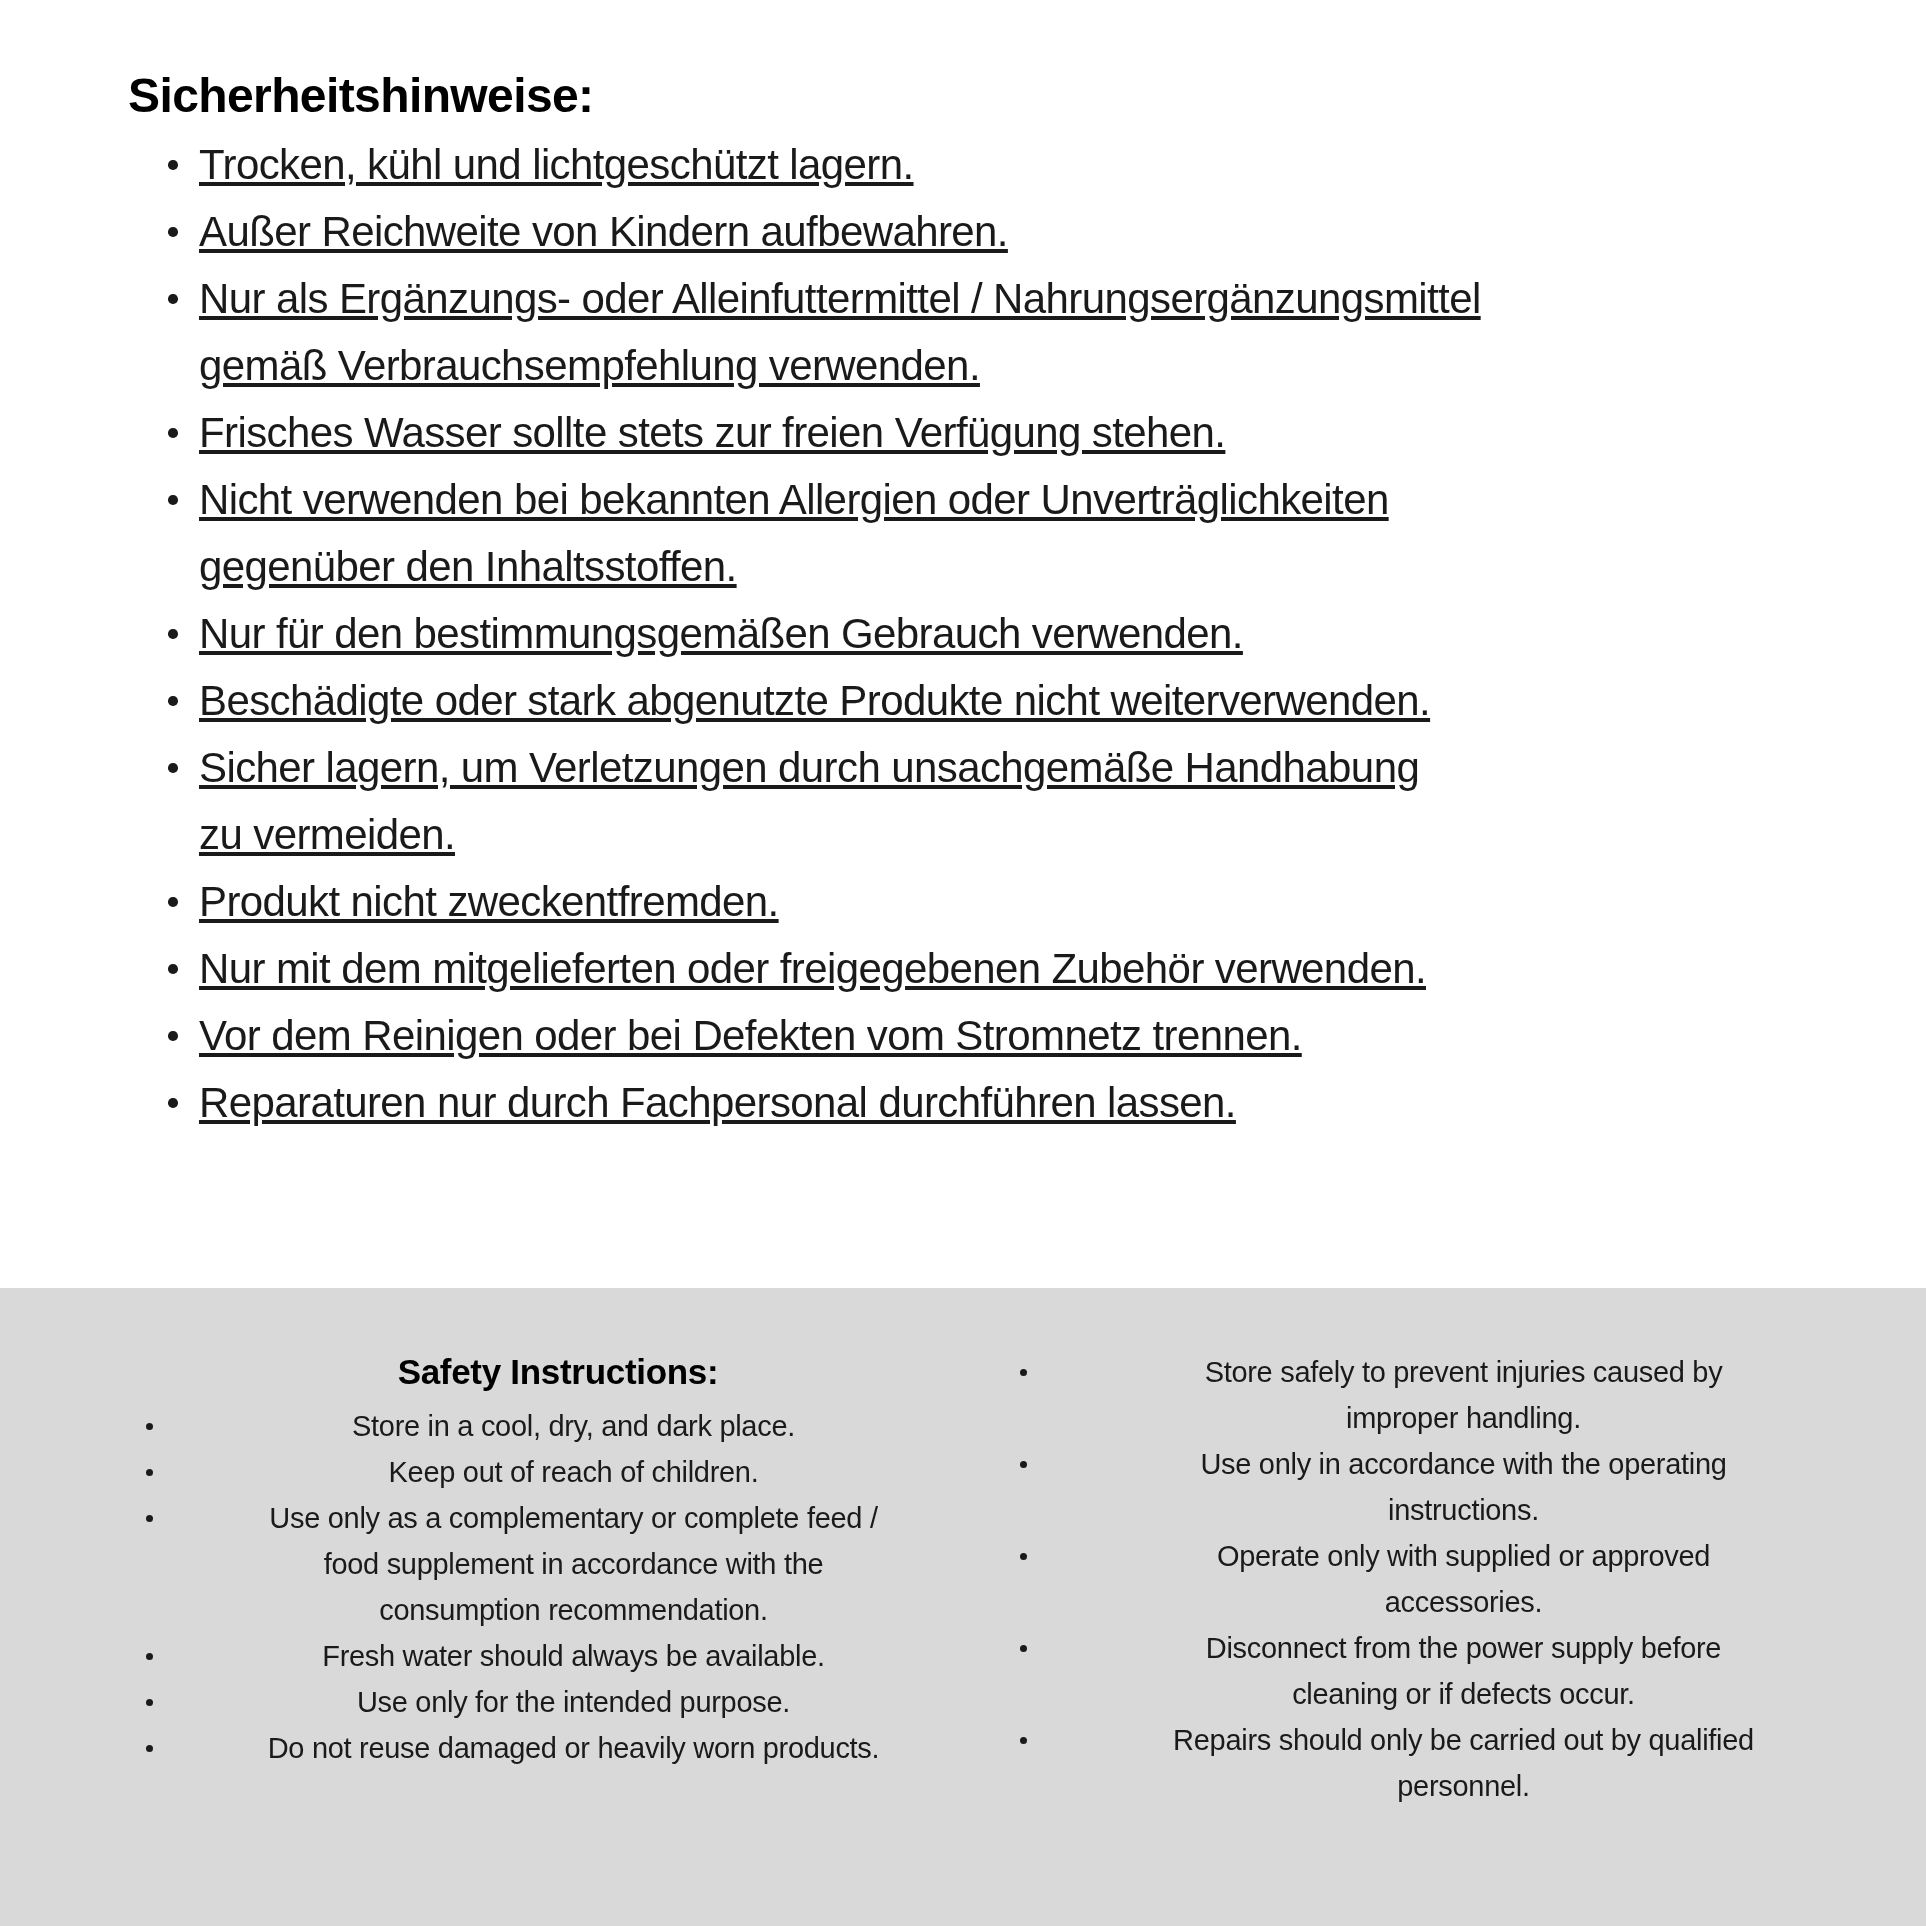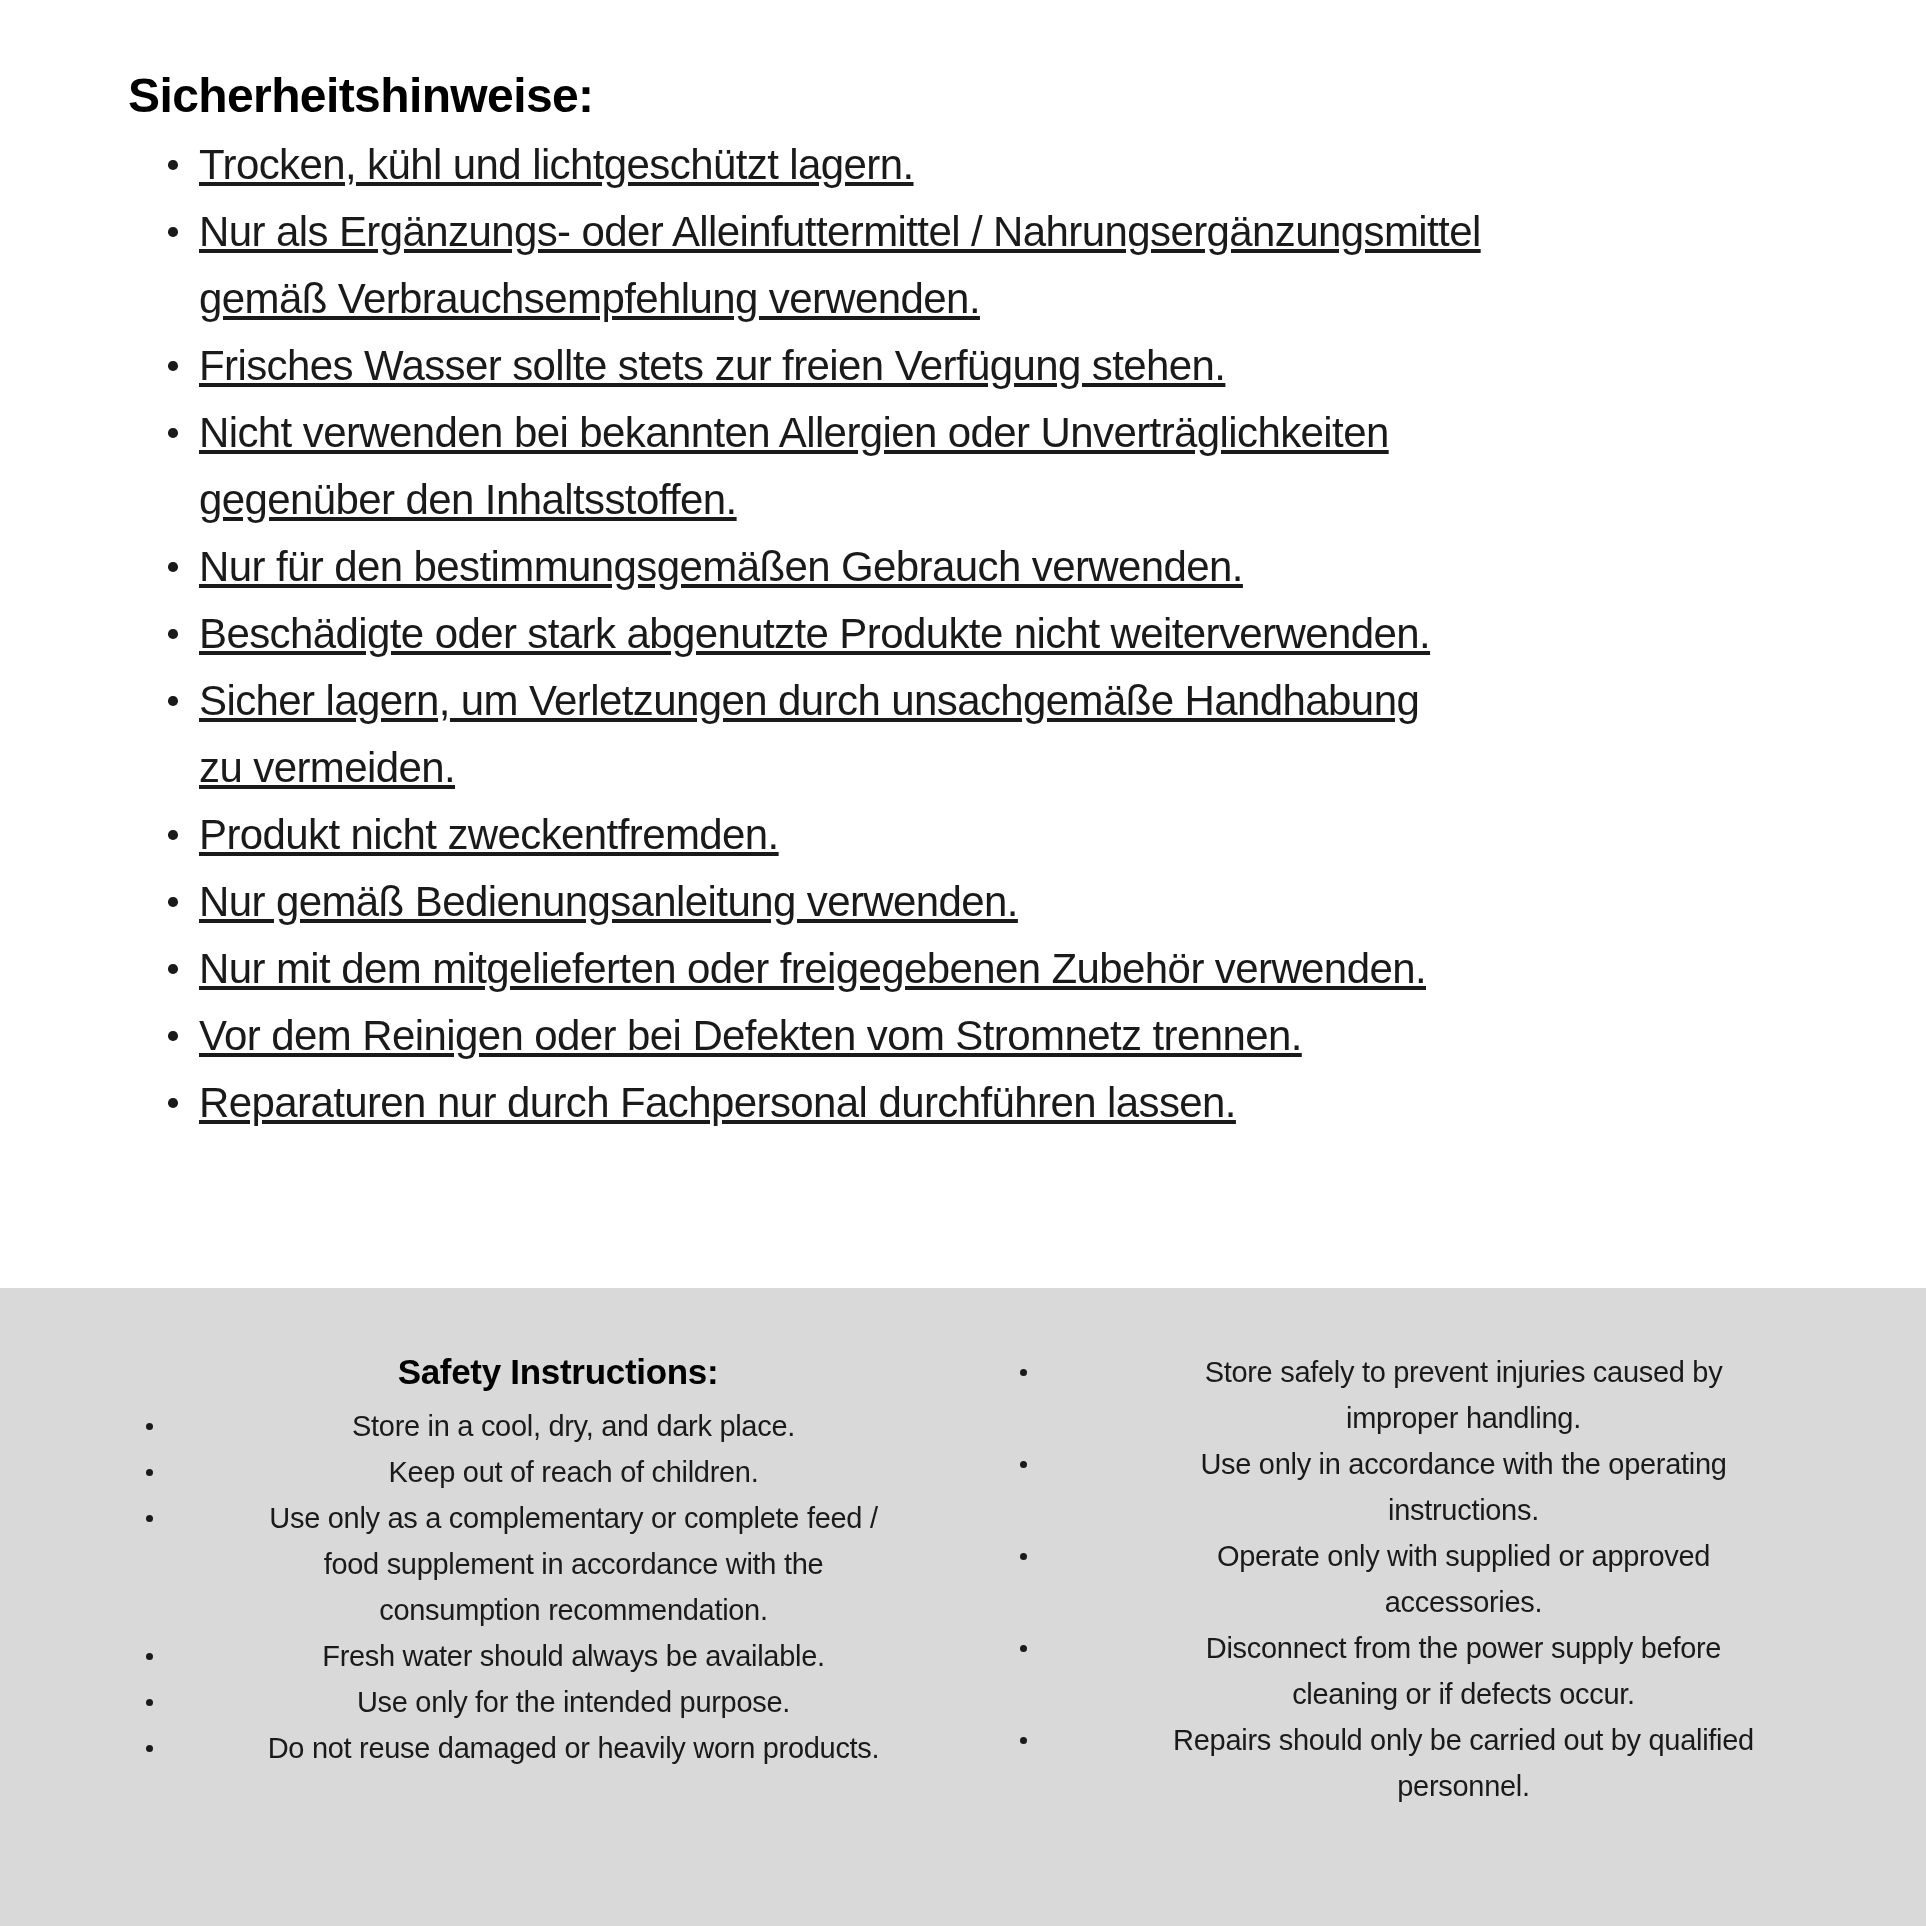--- a/index.html
+++ b/index.html
@@ -118,20 +118,24 @@
 <div class="de-section">
   <div class="de-title">Sicherheitshinweise:</div>
 
   <div class="de-list">
     <div class="de-item">
         <span class="dot"></span>
         <span class="li-text">Trocken, kühl und lichtgeschützt lagern.</span>
       </div>
     <div class="de-item">
         <span class="dot"></span>
+        <span class="li-text">Außer Reichweite von Kindern aufbewahren.</span>
+      </div>
+    <div class="de-item">
+        <span class="dot"></span>
         <span class="li-text">Nur als Ergänzungs- oder Alleinfuttermittel / Nahrungsergänzungsmittel
 gemäß Verbrauchsempfehlung verwenden.</span>
       </div>
     <div class="de-item">
         <span class="dot"></span>
         <span class="li-text">Frisches Wasser sollte stets zur freien Verfügung stehen.</span>
       </div>
     <div class="de-item">
         <span class="dot"></span>
         <span class="li-text">Nicht verwenden bei bekannten Allergien oder Unverträglichkeiten
@@ -146,24 +150,20 @@
         <span class="li-text">Beschädigte oder stark abgenutzte Produkte nicht weiterverwenden.</span>
       </div>
     <div class="de-item">
         <span class="dot"></span>
         <span class="li-text">Sicher lagern, um Verletzungen durch unsachgemäße Handhabung
 zu vermeiden.</span>
       </div>
     <div class="de-item">
         <span class="dot"></span>
         <span class="li-text">Produkt nicht zweckentfremden.</span>
-      </div>
-    <div class="de-item">
-        <span class="dot"></span>
-        <span class="li-text">Nur gemäß Bedienungsanleitung verwenden.</span>
       </div>
     <div class="de-item">
         <span class="dot"></span>
         <span class="li-text">Nur mit dem mitgelieferten oder freigegebenen Zubehör verwenden.</span>
       </div>
     <div class="de-item">
         <span class="dot"></span>
         <span class="li-text">Vor dem Reinigen oder bei Defekten vom Stromnetz trennen.</span>
       </div>
     <div class="de-item">

